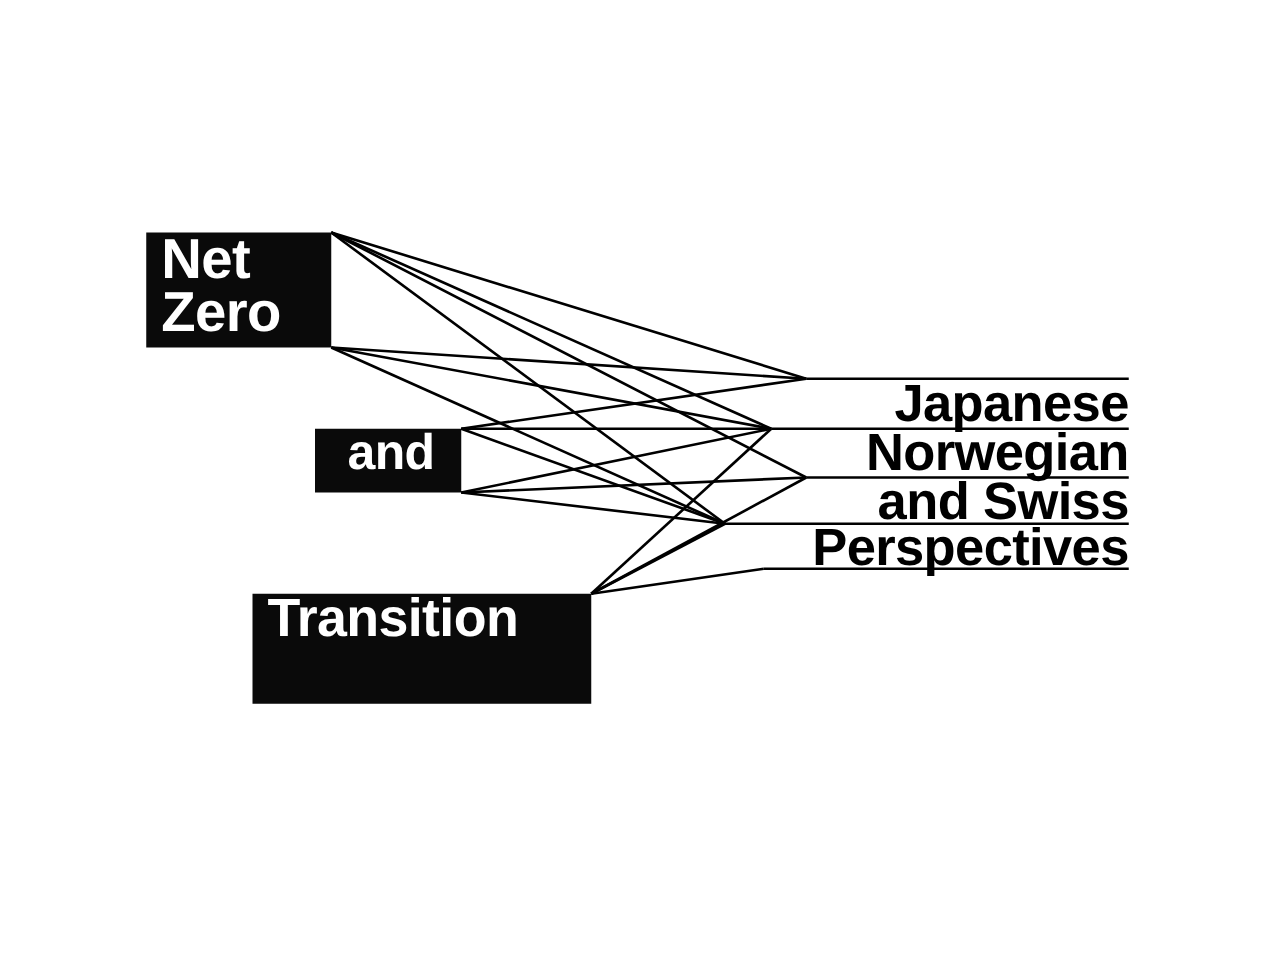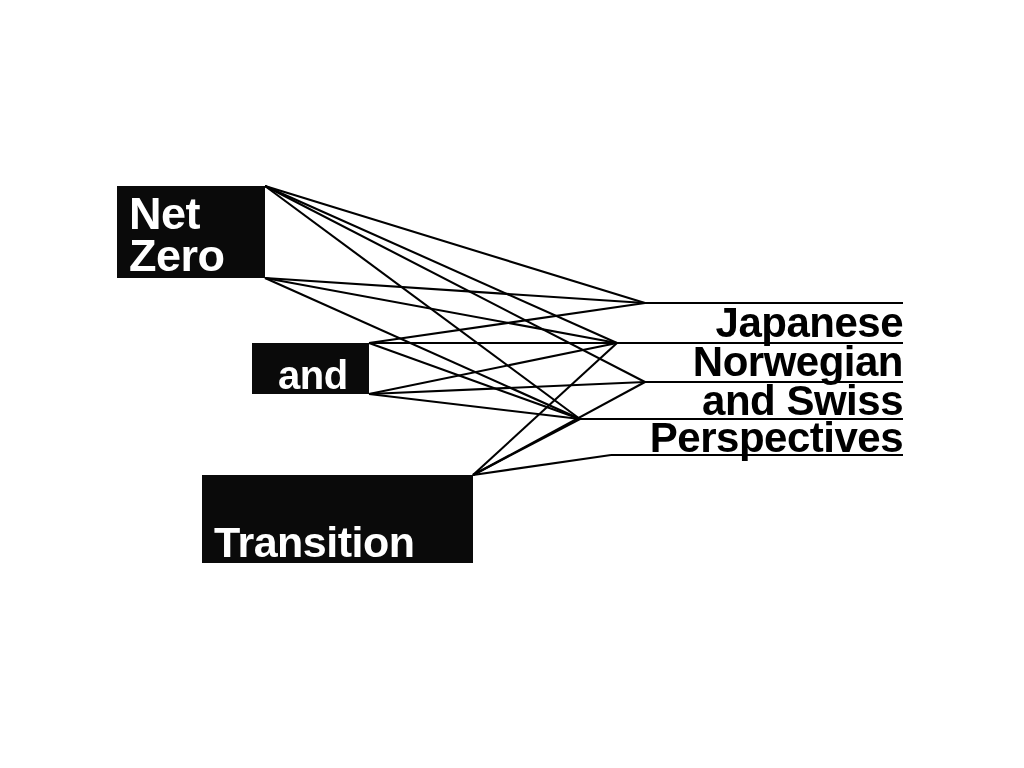--- a/index.html
+++ b/index.html
@@ -30,21 +30,21 @@
   .blackbox {
     position: absolute;
     background: #0a0a0a;
     color: #ffffff;
     font-family: "Liberation Sans", sans-serif;
     font-weight: bold;
     letter-spacing: -0.5px;
     line-height: 0.95;
     display: flex;
     flex-direction: column;
-    justify-content: flex-end;
+    justify-content: flex-start;
     box-sizing: border-box;
     z-index: 3;
   }
   .blackbox .ln {
     display: block;
     white-space: nowrap;
   }
   #box-netzero {
     left: 117px;
     top: 186px;

